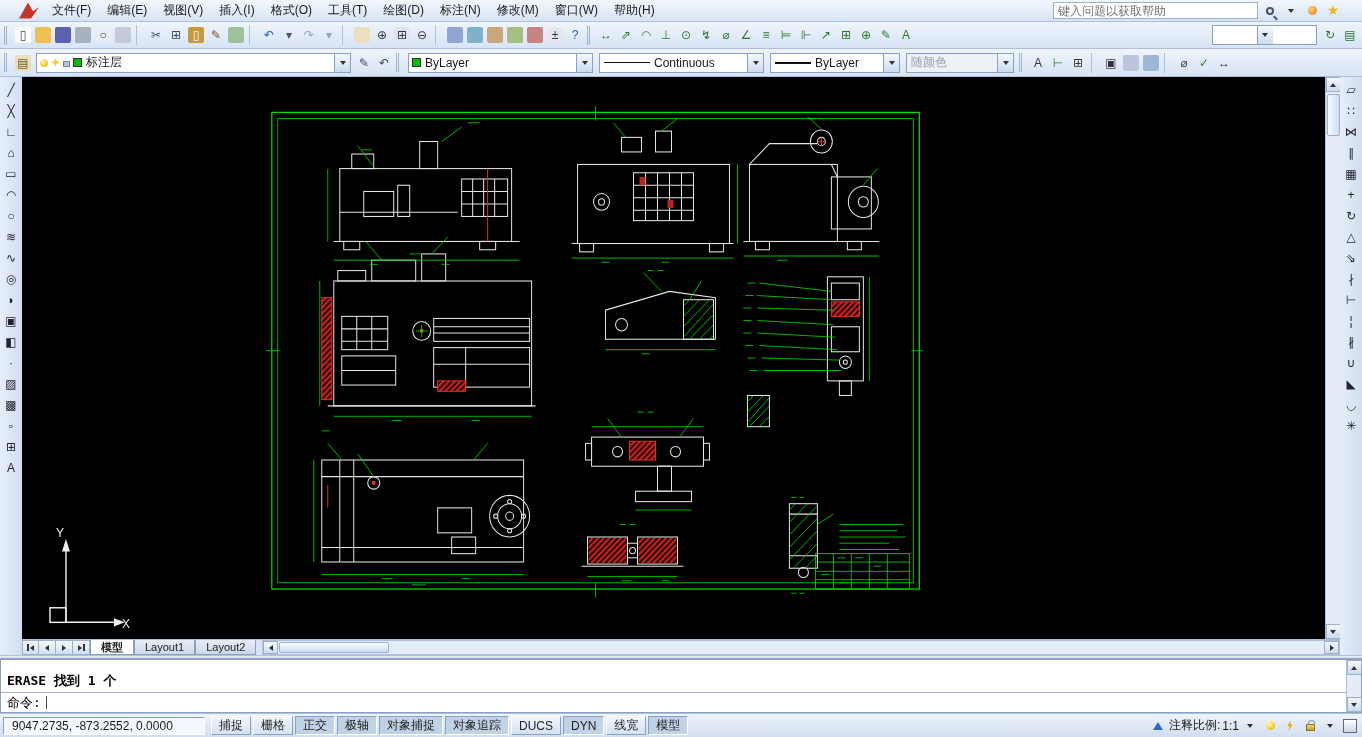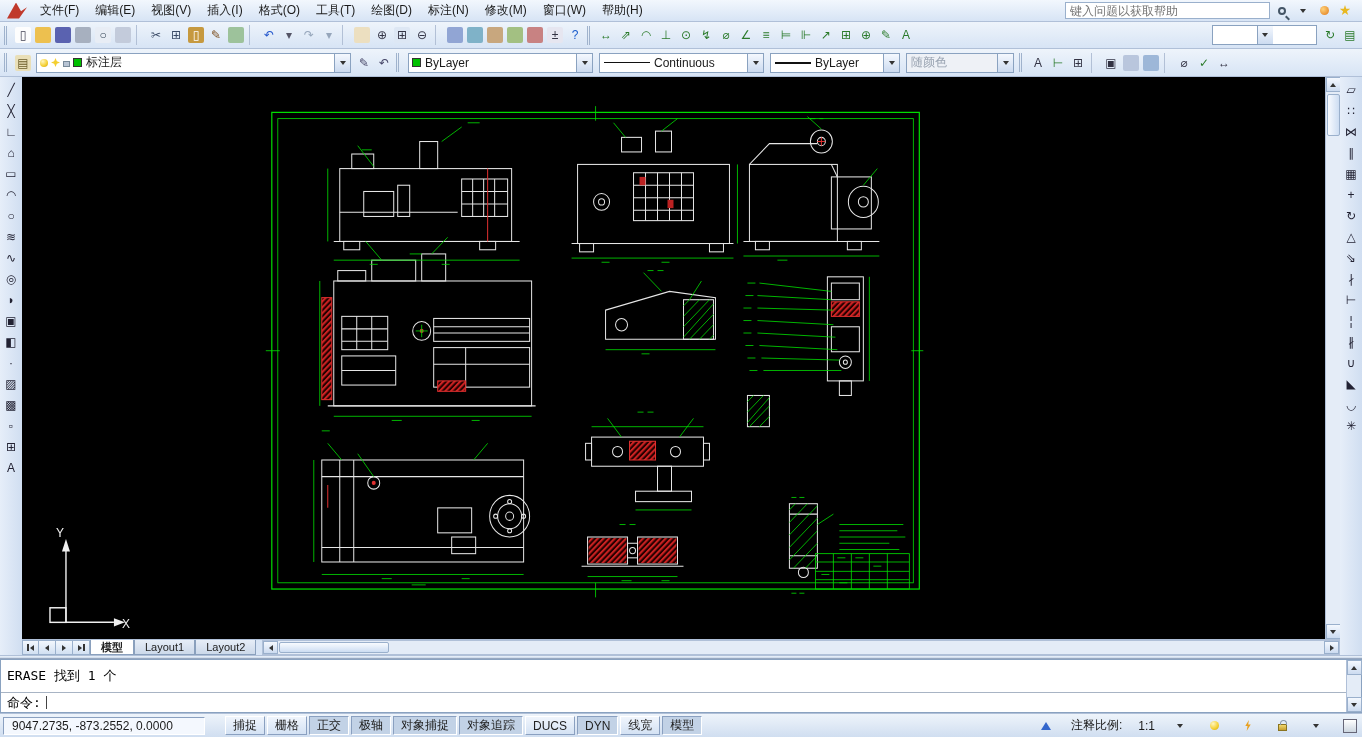--- a/index.html
+++ b/index.html
@@ -19,21 +19,21 @@
   .title { color:#fff; font-weight:bold; font-size:12px; white-space:nowrap; overflow:hidden; flex:1; }
   .winbtns { display:flex; gap:2px; flex:0 0 auto; }
   .winbtn { width:25px; height:15px; border:1px solid #10254f; border-radius:2px; position:relative;
     background:linear-gradient(#8aa5da,#3a5aa0); display:flex; align-items:center; justify-content:center; }
   .glyph-min { width:8px; height:2px; background:#fff; margin-top:7px; }
   .glyph-max { width:9px; height:7px; border:1px solid #fff; border-top:2px solid #fff; }
   .glyph-x1,.glyph-x2 { position:absolute; width:10px; height:2px; background:#fff; top:6px; left:7px; }
   .glyph-x1 { transform:rotate(45deg); } .glyph-x2 { transform:rotate(-45deg); }
 
   
-  .menubar { height:22px; flex:0 0 auto; display:flex; align-items:center; padding:0 2px;
+  .menubar { height:22px; flex:0 0 auto; display:flex; align-items:center; padding:0 14px;
     background:linear-gradient(#f2f7fd,#d7e4f5); border-bottom:1px solid #b0c0d8; }
   .acadlogo { width:20px; height:16px; margin:0 5px; background:#c0392b;
     clip-path:polygon(0 100%,45% 0,70% 55%,100% 30%,60% 100%); flex:0 0 auto; }
   .menus { display:flex; height:100%; align-items:center; }
   .menu-item { padding:3px 8px; white-space:nowrap; }
   .infocenter { margin-left:auto; display:flex; align-items:center; gap:3px; padding-right:6px; }
   .help-input { width:205px; height:17px; font-size:12px; border:1px solid #9ab0cc; background:#fff;
     padding:0 4px; font-family:inherit; }
   .ic-btn { width:18px; height:17px; display:flex; align-items:center; justify-content:center; }
   .mag { width:8px; height:8px; border:2px solid #456; border-radius:50%; position:relative; }
@@ -116,28 +116,28 @@
   .hthumb { width:110px; margin:1px; border:1px solid #9ab0cc; border-radius:2px;
     background:linear-gradient(#f8fbff,#cdddf2); }
   .hspace { flex:1; }
 
   
   .splitter { height:4px; flex:0 0 auto; background:linear-gradient(#eef4fb,#c8d6e8);
     border-top:1px solid #b0c0d8; border-bottom:1px solid #98a8c0; }
   .cmdwin { height:54px; flex:0 0 auto; background:#fff; border:1px solid #8aa2c0; position:relative;
     display:flex; flex-direction:column; color:#000;
     font-family:"DejaVu Sans Mono","Liberation Mono",monospace; font-size:13px; }
-  .cmd-history { flex:1; display:flex; align-items:center; padding:1px 6px 2px; }
+  .cmd-history { flex:1; display:flex; align-items:flex-end; padding:1px 6px 2px;font-weight:bold; }
   .cmd-input { height:20px; border-top:1px solid #a8b4c4; display:flex; align-items:center; padding:0 6px; }
   .caret { width:1px; height:13px; background:#444; margin-left:5px; }
   .cmd-scroll { position:absolute; right:0; top:0; bottom:0; width:15px; border-left:1px solid #b0c0d8;
     background:#e4ecf7; display:flex; flex-direction:column; justify-content:space-between; align-items:center; }
 
   
-  .statusbar { height:24px; flex:0 0 auto; display:flex; align-items:center; gap:16px; padding:0 3px;
+  .statusbar { height:24px; flex:0 0 auto; display:flex; align-items:center; gap:2px; padding:0 3px;
     background:linear-gradient(#eef4fb,#d0def0); border-top:1px solid #b0c0d8; }
   .coords { width:202px; height:18px; padding:1px 8px; font-size:12px; background:#f4f8fe;
     border:1px solid; border-color:#8aa0c0 #fff #fff #8aa0c0; white-space:nowrap; overflow:hidden; }
   .toggles { display:flex; gap:2px; margin-left:4px; }
   .toggle { font-family:inherit; font-size:12px; height:19px; padding:0 7px; color:#222;
     background:linear-gradient(#f0f5fc,#d4e2f4); border:1px solid; border-color:#fff #8aa0c0 #8aa0c0 #fff; }
   .toggle.pressed { background:#c2d2e6; border-color:#8aa0c0 #fff #fff #8aa0c0; }
   .flex-spacer { flex:1; }
   .sb-icon { width:18px; height:18px; display:flex; align-items:center; justify-content:center; flex:0 0 auto; }
   .sb-text { font-size:12px; white-space:nowrap; }

